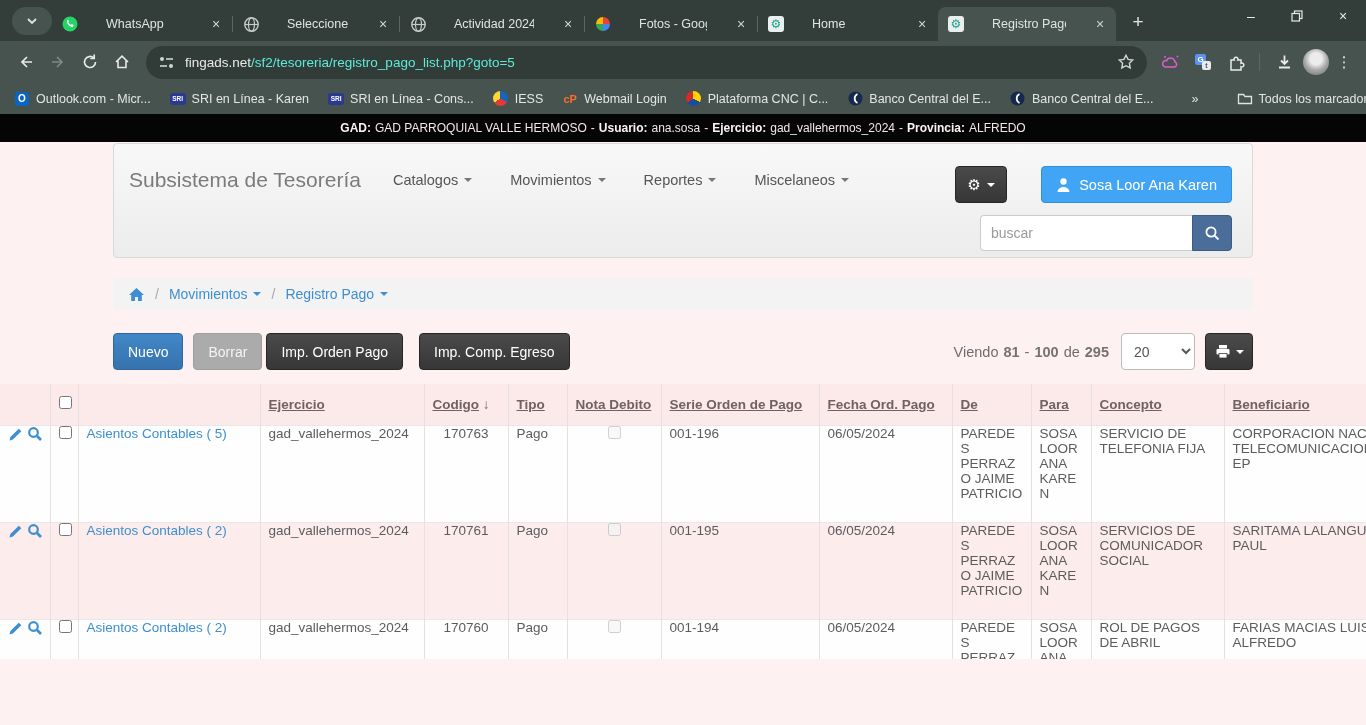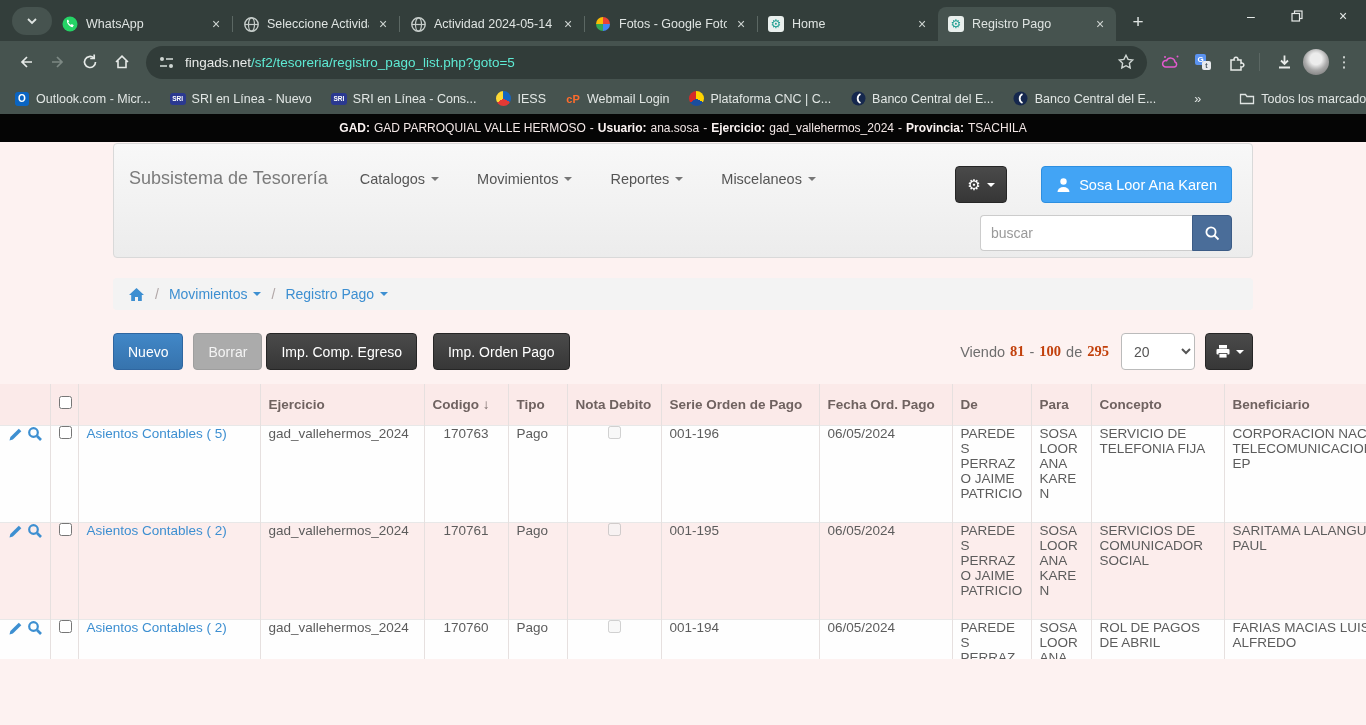--- a/index.html
+++ b/index.html
@@ -5,21 +5,21 @@
   * { margin:0; padding:0; box-sizing:border-box; }
   html,body { width:1366px; height:725px; overflow:hidden; }
   body { font-family:"Liberation Sans", sans-serif; background:#fdf2f1; }
   .screen { width:1366px; height:725px; display:flex; flex-direction:column; overflow:hidden; }
 
   
   .tabstrip { height:41px; background:#333e3b; display:flex; align-items:flex-end; flex:0 0 auto; }
   .tabsearch { width:40px; height:28px; margin:0 0 6px 12px; background:#46534f; border-radius:14px;
                display:flex; align-items:center; justify-content:center; }
   .tab { height:34px; display:flex; align-items:center; padding:0 8px 0 10px; color:#dfe4e2; font-size:12.5px;
-         border-radius:8px 8px 0 0; position:relative; }
+         border-radius:8px 8px 0 0; position:relative;gap:20px; }
   .tab .favicon { width:16px; height:16px; margin-right:8px; flex:0 0 auto; display:flex; align-items:center; justify-content:center; }
   .tab .tlabel { flex:1; white-space:nowrap; overflow:hidden; }
   .tab .tclose { width:16px; height:16px; border-radius:8px; display:flex; align-items:center; justify-content:center;
                  font-size:14px; color:#cfd5d2; margin-left:6px; }
   .tab.active { background:#46534f; }
   .tabsep { width:1px; height:16px; background:#5b6763; margin:0 0 9px 0; }
   .newtab { width:28px; height:28px; margin:0 0 5px 8px; color:#dfe4e2; font-size:19px; display:flex; align-items:center; justify-content:center; border-radius:14px; }
   .winctl { margin-left:auto; display:flex; align-self:flex-start; }
   .winctl .wbtn { width:46px; height:32px; display:flex; align-items:center; justify-content:center; color:#e6eae8; font-size:14px; }
   .fav-badge { width:16px; height:16px; border-radius:3px; display:flex; align-items:center; justify-content:center; font-weight:bold; }
@@ -53,21 +53,21 @@
   .circle-ic { width:15px; height:15px; border-radius:50%; }
 
   
   .page { height:545px; background:#fdf2f1; overflow:hidden; position:relative; }
   .gadstrip { height:28px; background:#050505; color:#f3e7e6; font-size:12px; display:flex; align-items:center; justify-content:center; gap:4px; }
   .gadstrip b { color:#fbf3f2; }
   .container { width:1140px; margin:1px auto 0; }
 
   .navbar { height:115px; background:linear-gradient(#f8f8f8,#ececec); border:1px solid #d9d9d9; border-radius:4px; position:relative; }
   .brandrow { display:flex; align-items:center; padding:24px 0 0 15px; }
-  .brand { font-size:18px; color:#7b7b7b; margin-right:32px; }
+  .brand { font-size:21px; color:#7b7b7b; margin-right:32px; }
   .menu { font-size:14.5px; color:#555; margin-right:38px; display:flex; align-items:center; gap:6px; }
   .caret { width:0; height:0; border-left:4px solid transparent; border-right:4px solid transparent; border-top:4px solid #777; }
   .gearbtn { position:absolute; top:22px; right:245px; width:52px; height:37px; background:linear-gradient(#4a4a4a,#363636);
              border:1px solid #262626; border-radius:4px; color:#fff; display:flex; align-items:center; justify-content:center; gap:6px; font-size:15px; }
   .gearbtn .caret { border-top-color:#fff; }
   .userbtn { position:absolute; top:22px; right:20px; height:37px; padding:0 14px; background:#42a4f5; border:1px solid #2d8fe0;
              border-radius:4px; color:#fff; font-size:14.5px; display:flex; align-items:center; gap:8px; }
   .searchwrap { position:absolute; top:71px; right:20px; display:flex;border-radius:14px; }
   .searchinput { width:212px; height:36px; border:1px solid #ccc; border-right:none; border-radius:4px 0 0 4px; padding:0 10px;
                  font-size:14px; color:#555; background:#fff; font-family:"Liberation Sans",sans-serif; }
@@ -80,35 +80,35 @@
   .bc-link .caret { border-top-color:#3d8fd1; }
   .bc-sep { color:#b0a6a6; }
 
   .actionsrow { margin-top:23px; height:37px; display:flex; align-items:center; }
   .btn { height:37px; border-radius:4px; font-size:14px; color:#fff; padding:0 14px; display:flex; align-items:center; margin-right:10px;
          font-family:"Liberation Sans",sans-serif; }
   .btn-primary { background:linear-gradient(#4187c7,#3673ad); border:1px solid #2f66a0; }
   .btn-disabled { background:#ababab; border:1px solid #9e9e9e; color:#f4f4f4; margin-right:4px; }
   .btn-dark { background:linear-gradient(#4a4a4a,#373737); border:1px solid #262626; margin-right:16px; }
   .paging { margin-left:auto; display:flex; align-items:center; font-size:14.5px; color:#6e6e6e; gap:5px; }
-  .paging b { color:#c2410c;font-family:Liberation Serif, serif; }
+  .paging b { color:#737373; }
   .pagesel { width:74px; height:37px; margin-left:12px; border:1px solid #bbb; border-radius:4px; font-size:14px; color:#555;
              padding:0 8px; background:#fff; font-family:"Liberation Sans",sans-serif; }
   .printbtn { width:48px; height:37px; margin-left:10px; background:linear-gradient(#4a4a4a,#373737); border:1px solid #262626;
               border-radius:4px; display:flex; align-items:center; justify-content:center; gap:5px; }
   .printbtn .caret { border-top-color:#fff; }
 
   
   .tablewrap { margin-top:14px; height:316px; overflow:hidden; background:#fff; position:relative; }
   table { border-collapse:collapse; table-layout:fixed; width:1444px; font-size:13.5px; color:#5c5c5c; }
   th, td { border-left:1px solid #e6e0df; padding:0 8px; vertical-align:top; text-align:left; word-wrap:break-word; }
   th:first-child, td:first-child { border-left:none; }
   thead tr { background:#fbeae9; height:41px; }
   thead th { color:#6f6260; font-weight:bold; vertical-align:middle; padding:4px 8px; }
-  thead th .hlink { }
+  thead th .hlink { text-decoration:underline; }
   tbody tr { height:97px; border-top:1px solid #e8e8e8; }
   tbody tr.odd { background:#fefefe; }
   tbody tr.even { background:#fcedec; }
   td.cell-codigo { text-align:center; }
   td.cell-nota { text-align:center; }
   .rowlink { color:#3d8fd1; }
   .rowicons { display:flex; gap:4px; align-items:center; }
   .cb { width:13px; height:13px; }
   .cb-dis { width:13px; height:13px; accent-color:#ddd; }
   .sortarrow { font-weight:normal; }
@@ -281,21 +281,21 @@
     <div class="bk">
       <span class="bicon">
           <span class="fav-badge" style="background:#0a64c2;color:#fff;font-size:10px;width:14px;height:14px;">O</span>
         </span>
       <span>Outlook.com - Micr...</span>
     </div>
     <div class="bk">
       <span class="bicon">
           <span class="fav-badge" style="background:#2b3990;color:#fff;font-size:6.5px;width:16px;height:12px;">SRI</span>
         </span>
-      <span>SRI en Línea - Nuevo</span>
+      <span>SRI en Línea - Karen</span>
     </div>
     <div class="bk">
       <span class="bicon">
           <span class="fav-badge" style="background:#2b3990;color:#fff;font-size:6.5px;width:16px;height:12px;">SRI</span>
         </span>
       <span>SRI en Línea - Cons...</span>
     </div>
     <div class="bk">
       <span class="bicon">
           <span class="circle-ic" style="background:conic-gradient(#1565c0 0 33%,#e53935 33% 66%,#fdd835 66% 100%);"></span>
@@ -351,21 +351,21 @@
       <b>GAD:</b>
       <span>GAD PARROQUIAL VALLE HERMOSO</span>
       <span>-</span>
       <b>Usuario:</b>
       <span>ana.sosa</span>
       <span>-</span>
       <b>Ejercicio:</b>
       <span>gad_vallehermos_2024</span>
       <span>-</span>
       <b>Provincia:</b>
-      <span>TSACHILA</span>
+      <span>ALFREDO</span>
     </div>
 
     <div class="container">
 
       <div class="navbar">
         <div class="brandrow">
           <span class="brand">Subsistema de Tesorería</span>
           <span class="menu">
               <span>Catalogos</span>
               <span class="caret"></span>
@@ -417,22 +417,22 @@
         <span class="bc-sep">/</span>
         <span class="bc-link">
             <span>Registro Pago</span>
             <span class="caret"></span>
           </span>
       </div>
 
       <div class="actionsrow">
         <div class="btn btn-primary">Nuevo</div>
         <div class="btn btn-disabled">Borrar</div>
+        <div class="btn btn-dark">Imp. Orden Pago</div>
         <div class="btn btn-dark">Imp. Comp. Egreso</div>
-        <div class="btn btn-dark">Imp. Orden Pago</div>
         <div class="paging">
           <span>Viendo</span>
           <b>81</b>
           <span>-</span>
           <b>100</b>
           <span>de</span>
           <b>295</b>
         </div>
         <select class="pagesel">
           <option>20</option>

